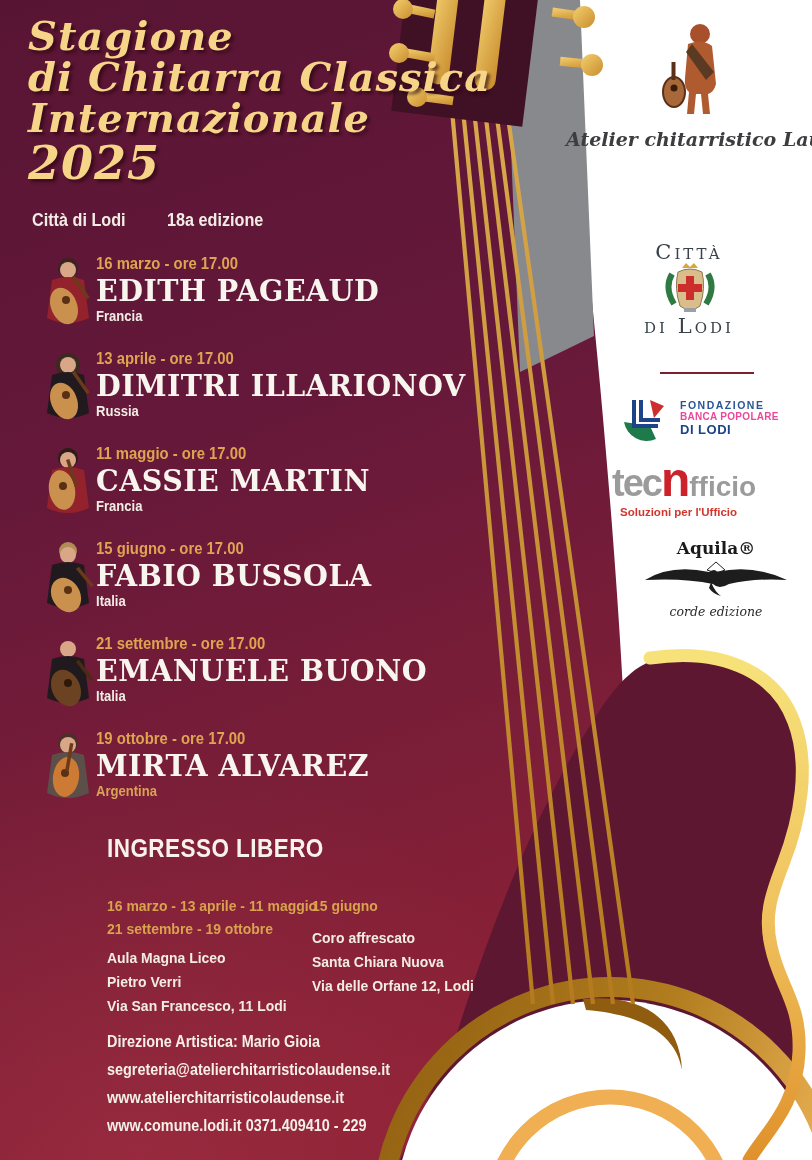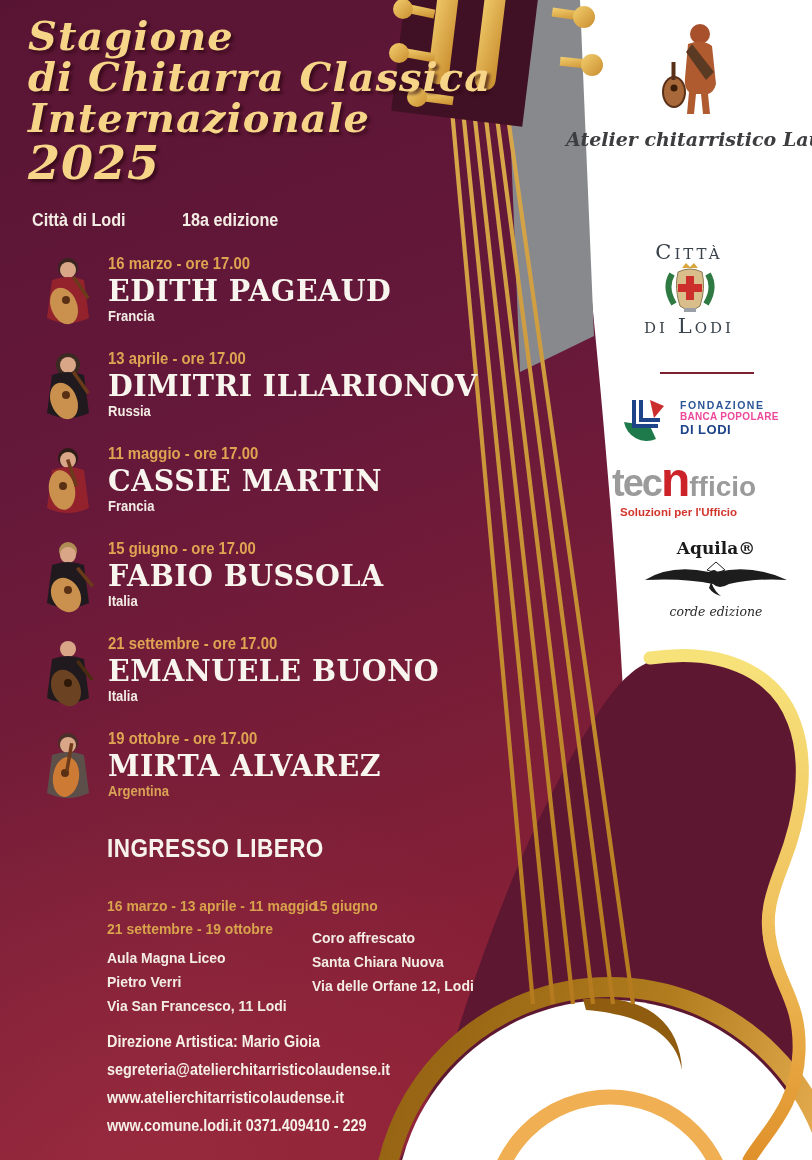--- a/index.html
+++ b/index.html
@@ -9,25 +9,25 @@
   .layer{position:absolute;z-index:2;}
 
   
   .title-block{left:28px;top:16px;width:560px;color:#f6d588;
     font-family:"DejaVu Serif",serif;font-style:italic;font-weight:700;
     text-shadow:3px 3px 3px rgba(40,5,15,.6);line-height:1.02;}
   .title-line{font-size:40px;letter-spacing:1px;}
   .title-year{font-size:46px;margin-top:2px;}
 
   .cond{font-weight:bold;transform:scaleX(.9);transform-origin:left top;white-space:nowrap;}
-  .edition-row{left:32px;top:210px;color:#f3ece4;font-size:18px;display:flex;gap:46px;}
+  .edition-row{left:32px;top:210px;color:#f3ece4;font-size:18px;display:flex;gap:31px;}
 
   .concert{position:absolute;left:36px;width:560px;height:92px;}
   .c-photo{position:absolute;left:0;top:2px;width:64px;height:86px;}
-  .c-text{position:absolute;left:72px;top:0;}
+  .c-text{position:absolute;left:60px;top:0;}
   .c-date{font-size:16.5px;color:#dfa452;}
   .c-name{font-family:"DejaVu Serif",serif;font-weight:700;color:#f8f4ee;
     font-size:30px;line-height:1.04;letter-spacing:.5px;transform:scaleX(.95);
     transform-origin:left top;white-space:nowrap;margin-top:2px;}
   .c-country{font-size:14.5px;color:#f2ece4;margin-top:2px;}
   .country-gold .c-country{color:#d9a355;}
 
   .ingresso{left:107px;top:834px;color:#f7f2ea;font-size:25px;letter-spacing:.5px;}
 
   .venue-col{color:#f3ece4;font-size:15.5px;line-height:23px;}

